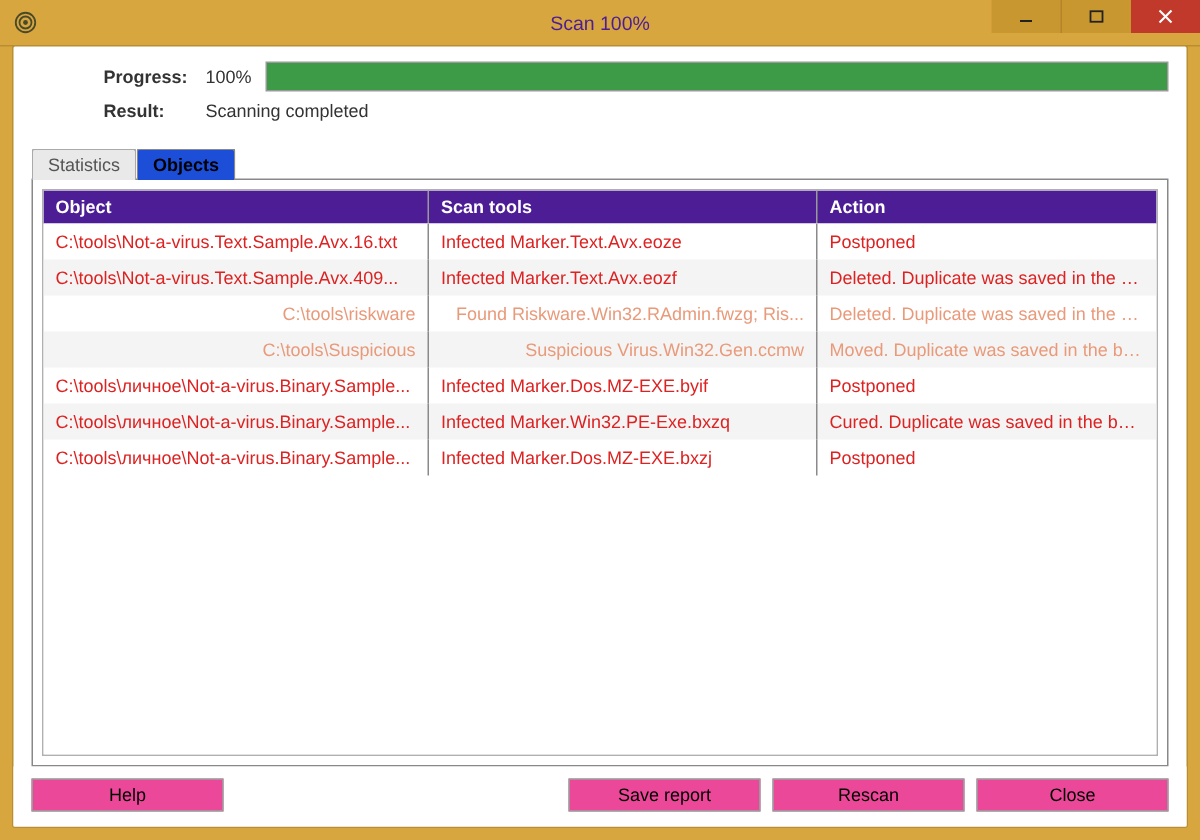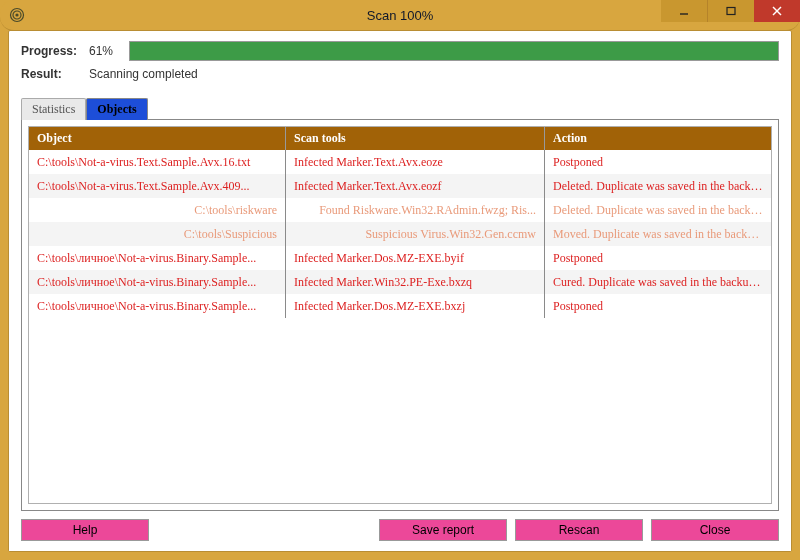--- a/index.html
+++ b/index.html
@@ -12,23 +12,22 @@
     background: #d8a63f;
     overflow: hidden;
   }
   
   .titlebar {
     height: 30px;
     background: #d8a63f;
     display: flex;
     align-items: center;
     position: relative;
-    color: #0f172a;
+    color: #4c1d95;
     border-bottom: 1px solid #b98d33;
-    border-radius: 14px;
   }
   .titlebar .app-icon {
     width: 18px;
     height: 18px;
     margin-left: 8px;
     display: inline-flex;
     align-items: center;
     justify-content: center;
   }
   .titlebar .title-text {
@@ -82,20 +81,21 @@
 
   
   .info-area {
     padding: 10px 12px 6px 12px;
     color: #333;
   }
   .info-row {
     display: flex;
     align-items: center;
     margin-bottom: 6px;
+    margin-left: 48px;
   }
   .info-label {
     font-weight: bold;
     width: 68px;
   }
   .info-pct {
     width: 40px;
   }
   .progress-bar {
     flex: 1;
@@ -110,21 +110,20 @@
     width: 100%;
   }
   .info-result-text { color: #333; }
 
   
   .tabs-container {
     margin: 4px 12px 0 12px;
     flex: 1;
     display: flex;
     flex-direction: column;
-    font-family: Liberation Serif, serif;
   }
   .tab-strip {
     display: flex;
     align-items: flex-end;
     height: 22px;
     position: relative;
   }
   .tab {
     padding: 3px 10px;
     font-size: 12px;
@@ -159,21 +158,21 @@
   .table-wrap {
     flex: 1;
     border: 1px solid #b0b0b0;
     background: #fff;
     overflow: hidden;
     display: flex;
     flex-direction: column;
   }
   .table-header {
     display: flex;
-    background: #a16207;
+    background: #4c1d95;
     color: #fff;
     font-weight: bold;
     font-size: 12px;
   }
   .th, .td {
     padding: 4px 8px;
     overflow: hidden;
     white-space: nowrap;
     text-overflow: ellipsis;
   }
@@ -247,21 +246,21 @@
         </svg>
     </div>
   </div>
 </div>
 
 <div class="frame">
 
   <div class="info-area">
     <div class="info-row">
       <span class="info-label">Progress:</span>
-      <span class="info-pct">61%</span>
+      <span class="info-pct">100%</span>
       <div class="progress-bar">
         <div class="progress-fill" style="width: 100%;"></div>
       </div>
     </div>
     <div class="info-row">
       <span class="info-label">Result:</span>
       <span class="info-result-text">Scanning completed</span>
     </div>
   </div>
 

